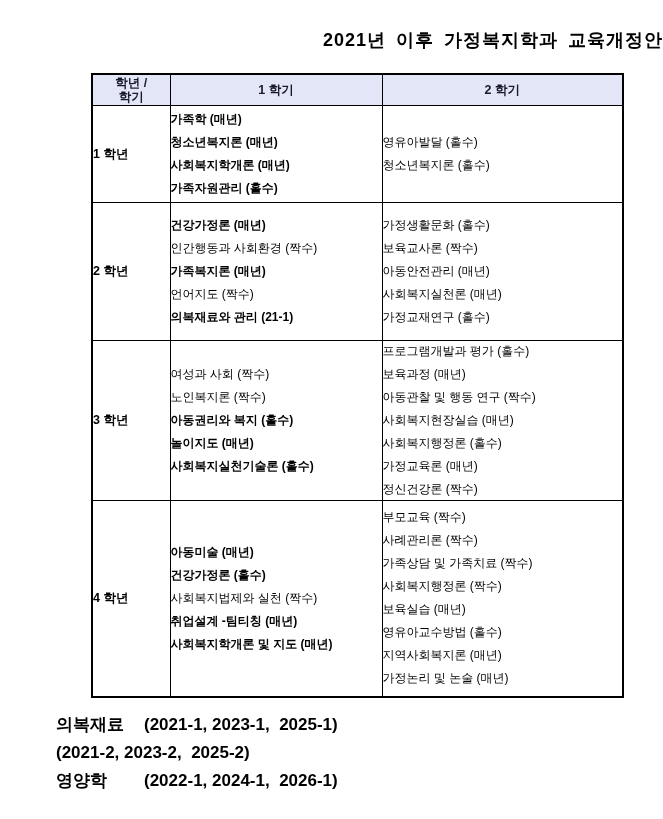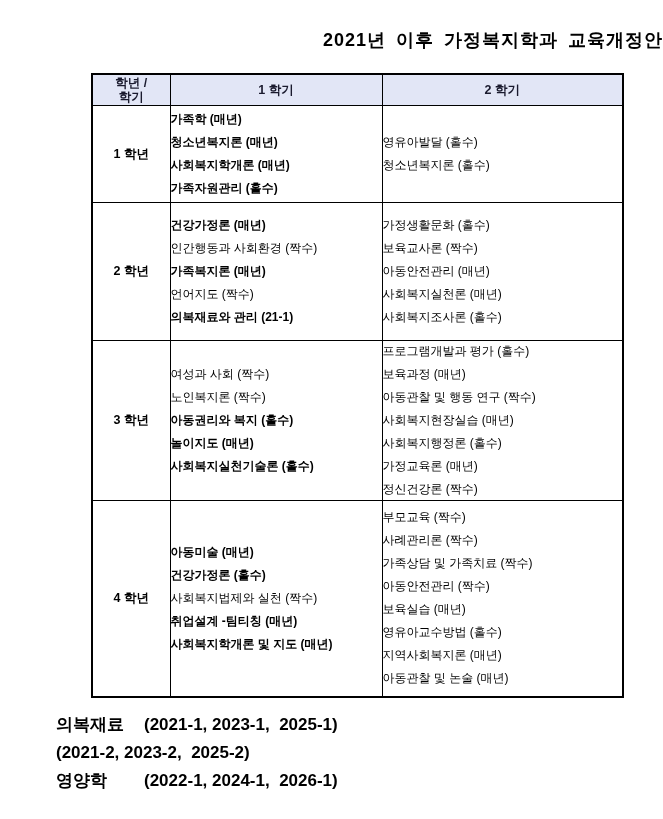--- a/index.html
+++ b/index.html
@@ -46,21 +46,21 @@
     background:var(--header-bg);
     height:30px;
     font-size:12.5px;
     font-weight:bold;
     text-align:center;
     vertical-align:middle;
     color:#1a1a2e;
   }
   th.year-head{white-space:pre-line;line-height:14px;}
   td.year-cell{
-    text-align:center;
+    text-align:left;
     vertical-align:middle;
     font-weight:bold;
     font-size:12.5px;
   }
   td.courses-cell{
     vertical-align:middle;
     padding-left:6px;
   }
   .courses{
     display:flex;
@@ -134,21 +134,21 @@
             <div class="course">언어지도 (짝수)</div>
             <div class="course bold">의복재료와 관리 (21-1)</div>
           </div>
         </td>
         <td class="courses-cell">
           <div class="courses">
             <div class="course">가정생활문화 (홀수)</div>
             <div class="course">보육교사론 (짝수)</div>
             <div class="course">아동안전관리 (매년)</div>
             <div class="course">사회복지실천론 (매년)</div>
-            <div class="course">사회복지조사론 (홀수)</div>
+            <div class="course">가정교재연구 (홀수)</div>
           </div>
         </td>
       </tr>
       <tr style="height: 159px;">
         <td class="year-cell">3 학년</td>
         <td class="courses-cell">
           <div class="courses">
             <div class="course">여성과 사회 (짝수)</div>
             <div class="course">노인복지론 (짝수)</div>
             <div class="course bold">아동권리와 복지 (홀수)</div>
@@ -177,25 +177,25 @@
             <div class="course">사회복지법제와 실천 (짝수)</div>
             <div class="course bold">취업설계 -팀티칭 (매년)</div>
             <div class="course bold">사회복지학개론 및 지도 (매년)</div>
           </div>
         </td>
         <td class="courses-cell">
           <div class="courses">
             <div class="course">부모교육 (짝수)</div>
             <div class="course">사례관리론 (짝수)</div>
             <div class="course">가족상담 및 가족치료 (짝수)</div>
-            <div class="course">아동안전관리 (짝수)</div>
+            <div class="course">사회복지행정론 (짝수)</div>
             <div class="course">보육실습 (매년)</div>
             <div class="course">영유아교수방법 (홀수)</div>
             <div class="course">지역사회복지론 (매년)</div>
-            <div class="course">아동관찰 및 논술 (매년)</div>
+            <div class="course">가정논리 및 논술 (매년)</div>
           </div>
         </td>
       </tr>
     </tbody>
 </table>
 
 <div class="notes" id="notes">
     <div class="note-line">
       <span class="note-label">의복재료</span>
       <span class="note-years">(2021-1, 2023-1,  2025-1)</span>

